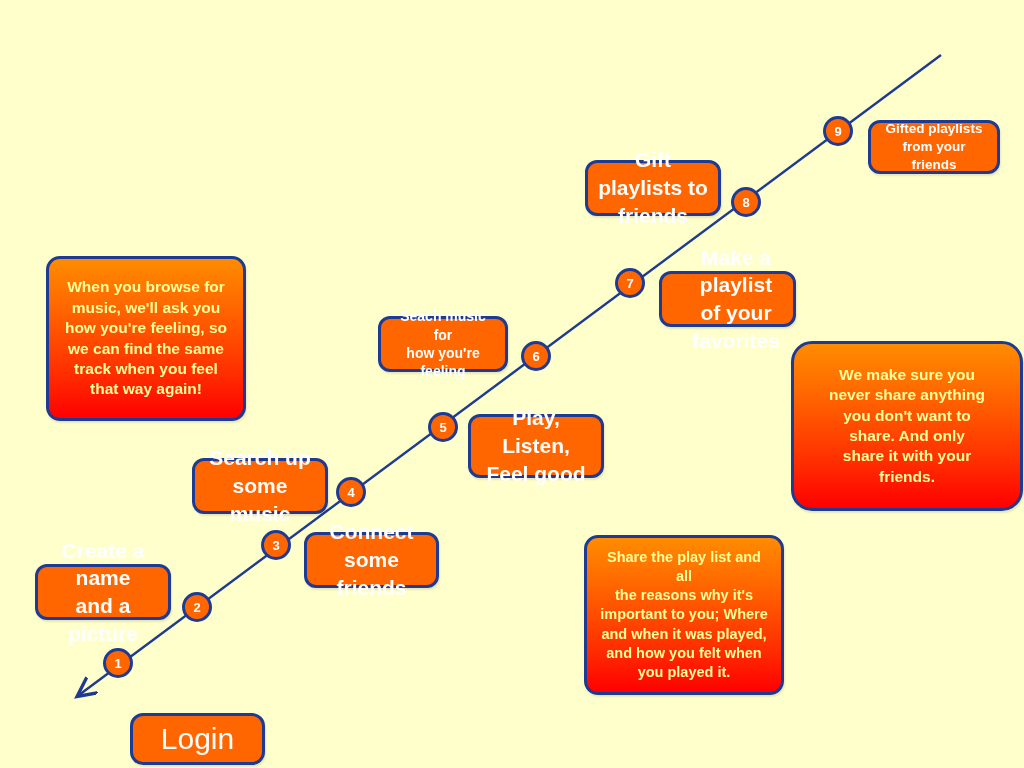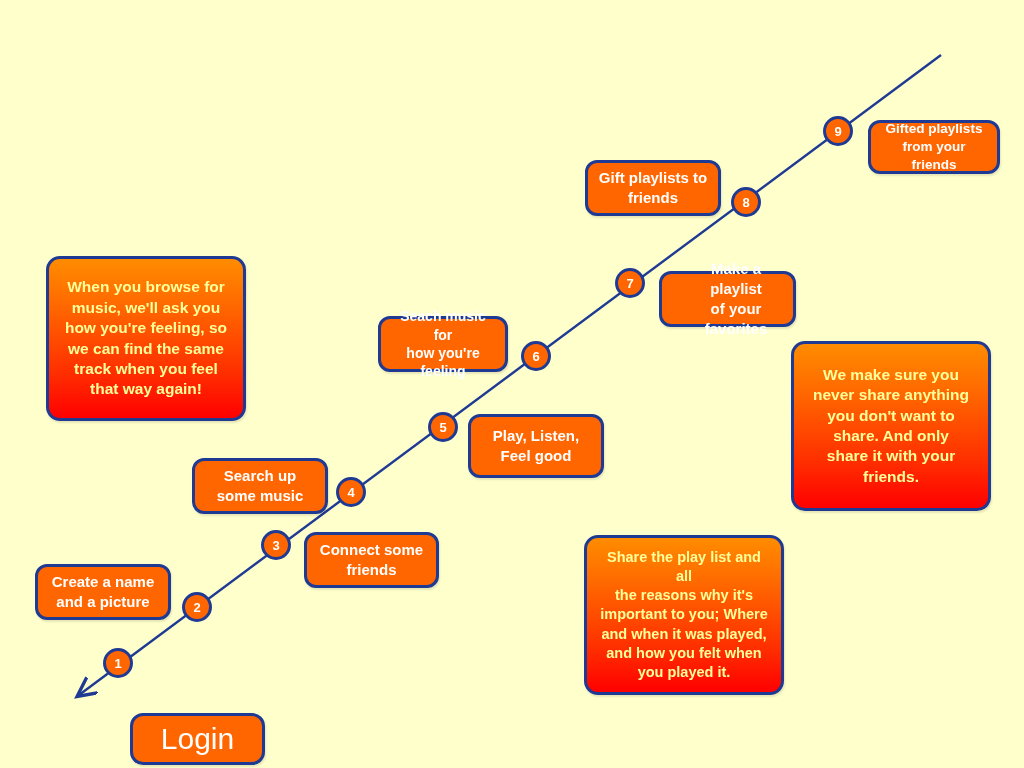--- a/index.html
+++ b/index.html
@@ -39,21 +39,21 @@
     justify-content: center;
     text-align: center;
     font-weight: bold;
     line-height: 1.32;
     padding: 6px 10px;
     box-shadow: 1px 2px 2px rgba(0,0,0,0.10);
   }
   .box.flat {
     background: #ff6600;
     color: #ffffff;
-    font-size: 15px;
+    font-size: 21px;
     border-radius: 12px;
   }
   .box.grad {
     background: linear-gradient(to bottom, #ff8c00 0%, #ff6a00 28%, #ff2e00 72%, #ff0000 100%);
     color: #ffff99;
     font-size: 15.5px;
     border-radius: 14px;
   }
   .box .txt {
     display: block;
@@ -187,21 +187,21 @@
 
   <div class="box grad" style="left:46px; top:256px; width:200px; height:165px;">
     <span class="txt">When you browse for
 music, we'll ask you
 how you're feeling, so
 we can find the same
 track when you feel
 that way again!</span>
   </div>
 
-  <div class="box grad" style="left:791px; top:341px; width:200px; height:170px;">
+  <div class="box grad" style="left:791px; top:341px; width:232px; height:170px;border-radius:21px;">
     <span class="txt">We make sure you
 never share anything
 you don't want to
 share. And only
 share it with your
 friends.</span>
   </div>
 
   <div class="box grad" style="left:584px; top:535px; width:200px; height:160px; font-size:14.5px;justify-content:flex-end;">
     <span class="txt">Share the play list and all

